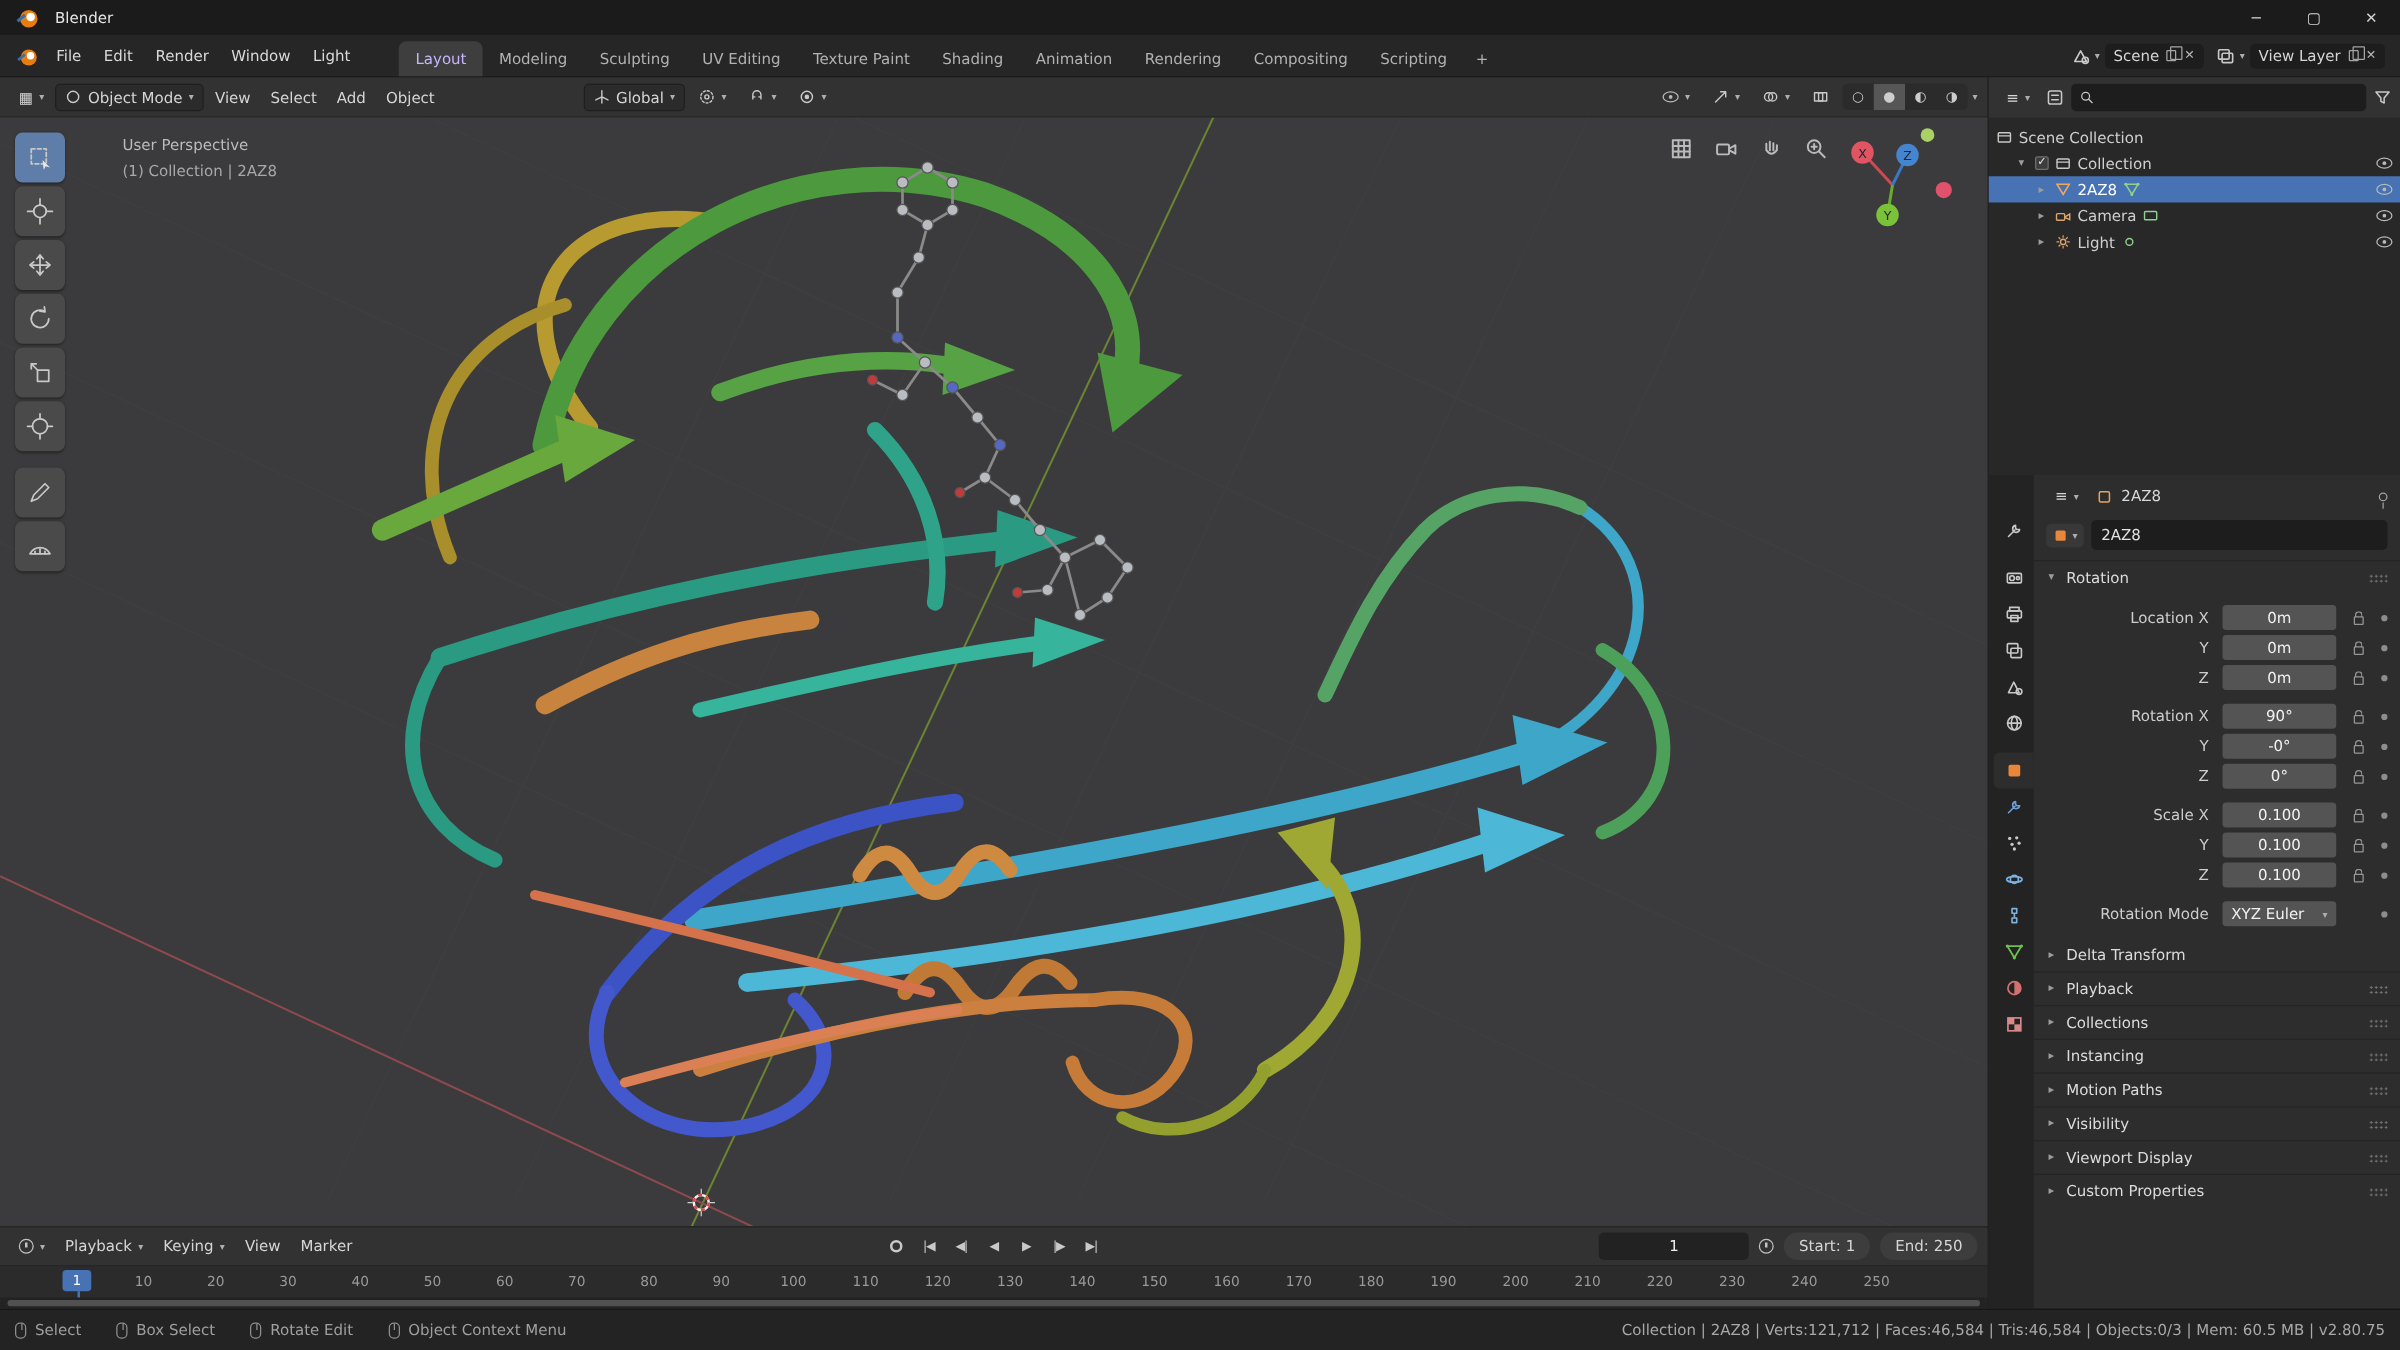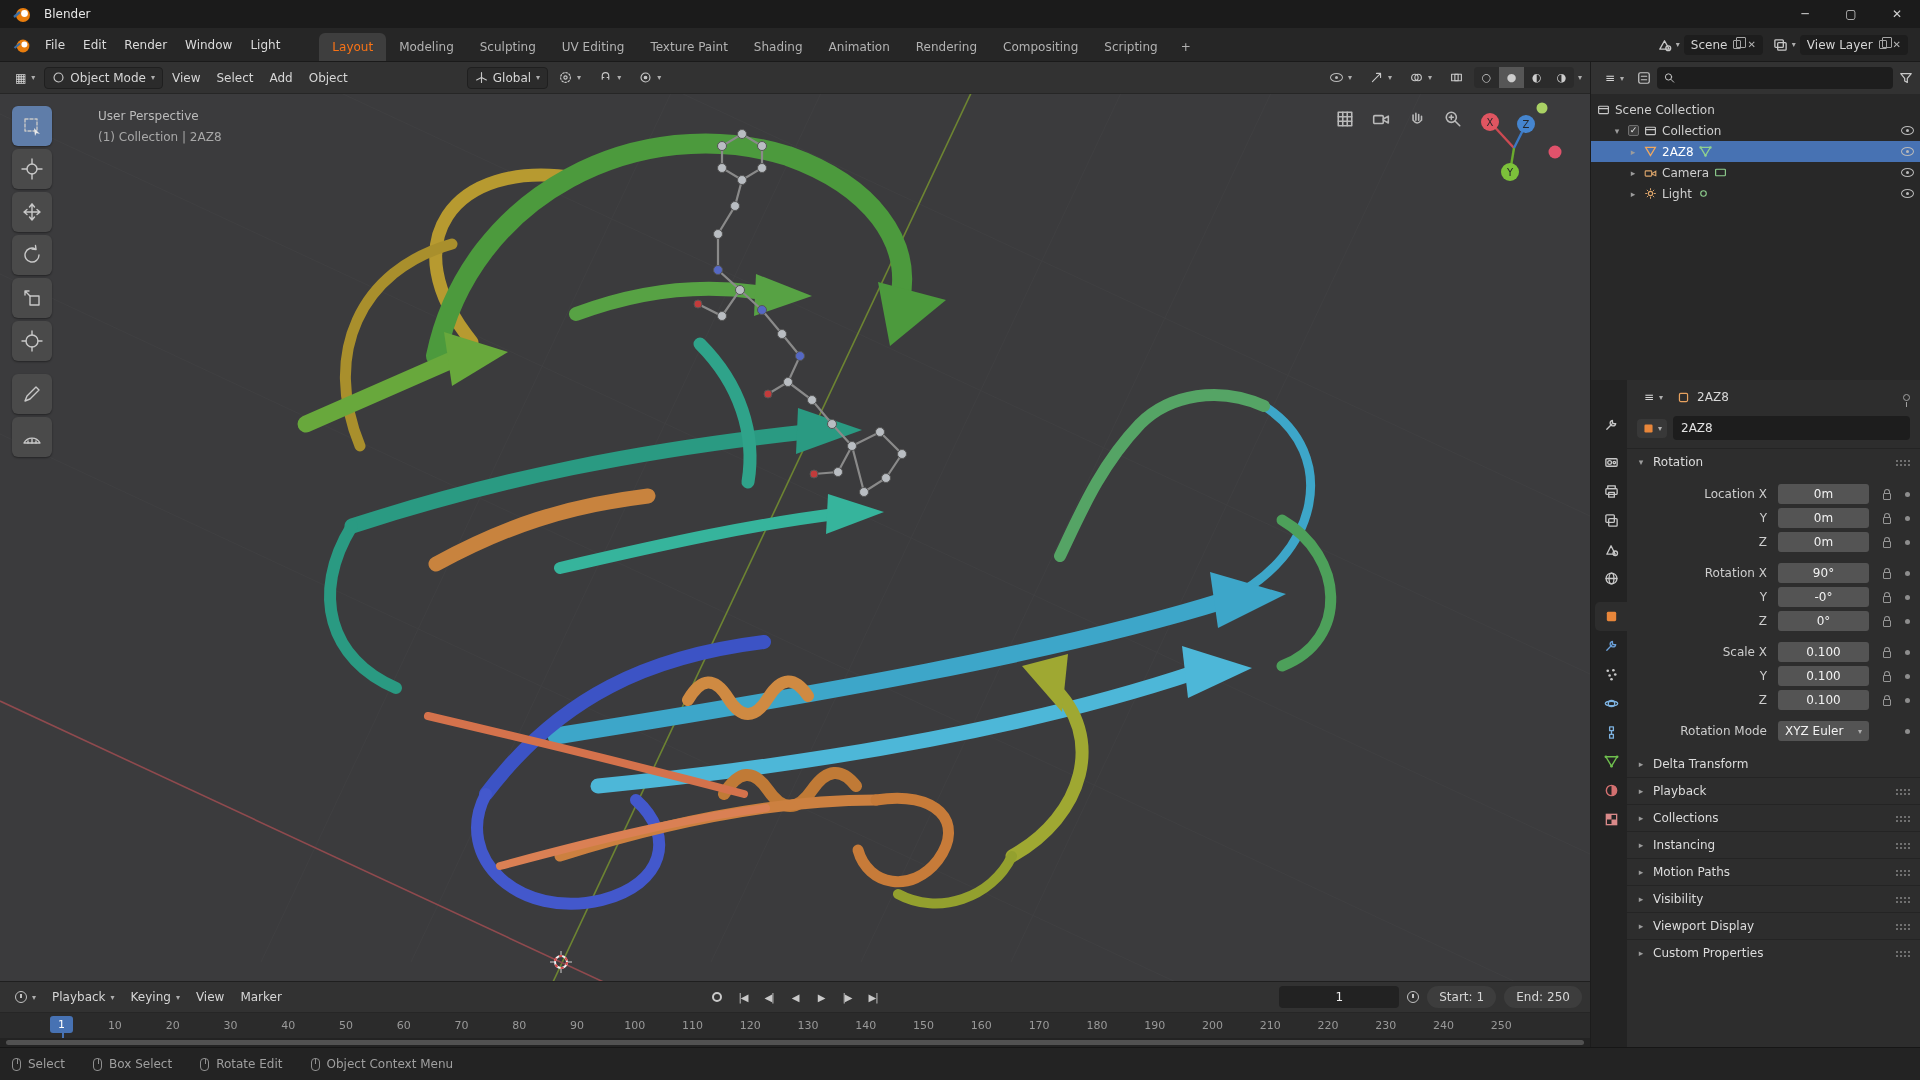--- a/index.html
+++ b/index.html
@@ -12,21 +12,21 @@
   .titlebar .title { color:#e6e6e6; font-size:12px; }
   .win-btns { margin-left:auto; display:flex; height:100%; }
   .win-btn { width:46px; display:flex; align-items:center; justify-content:center; color:#d2d2d2; font-size:12px; }
 
   
   .topbar { height:34px; background:#262626; display:flex; align-items:center; padding:0 8px; flex:none; border-bottom:1px solid #1a1a1a; }
   .logo { width:20px; height:20px; margin:0 4px; flex:none; }
   .menu { padding:5px 9px; color:#dadada; border-radius:3px; cursor:default; }
   .tabs { display:flex; margin-left:30px; align-self:flex-end; }
   .tab { padding:7px 13px; color:#b2b2b2; border-radius:6px 6px 0 0; }
-  .tab.active { background:#3e3e3e; color:#f97316; }
+  .tab.active { background:#3e3e3e; color:#c4b5fd; }
   .tab-add { padding:7px 10px; color:#b2b2b2; }
   .topbar-right { margin-left:auto; display:flex; align-items:center; gap:10px; padding-right:4px; }
   .tb-group { display:flex; align-items:center; gap:4px; }
   .tb-pill { display:flex; align-items:center; gap:6px; background:#1d1d1d; border-radius:4px; padding:3px 7px; color:#d5d5d5; }
   .caret { font-size:8px; color:#aeaeae; }
 
   
   .isvg { stroke:#c8c8c8; fill:none; stroke-width:1.4; stroke-linecap:round; stroke-linejoin:round; }
   .i-copy { position:relative; width:8px; height:9px; border:1px solid #a5a5a5; border-radius:1px; }
   .i-copy::before { content:''; position:absolute; left:2px; top:-4px; width:8px; height:9px; border:1px solid #a5a5a5; border-radius:1px; }
@@ -914,15 +914,16 @@
       <span>Box Select</span>
     </div>
     <div class="sb-item">
       <span class="mouse"></span>
       <span>Rotate Edit</span>
     </div>
     <div class="sb-item">
       <span class="mouse"></span>
       <span>Object Context Menu</span>
     </div>
+    <div class="sb-stats">Collection | 2AZ8 | Verts:121,712 | Faces:46,584 | Tris:46,584 | Objects:0/3 | Mem: 60.5 MB | v2.80.75</div>
   </div>
 
 </div>
 
 </body></html>

